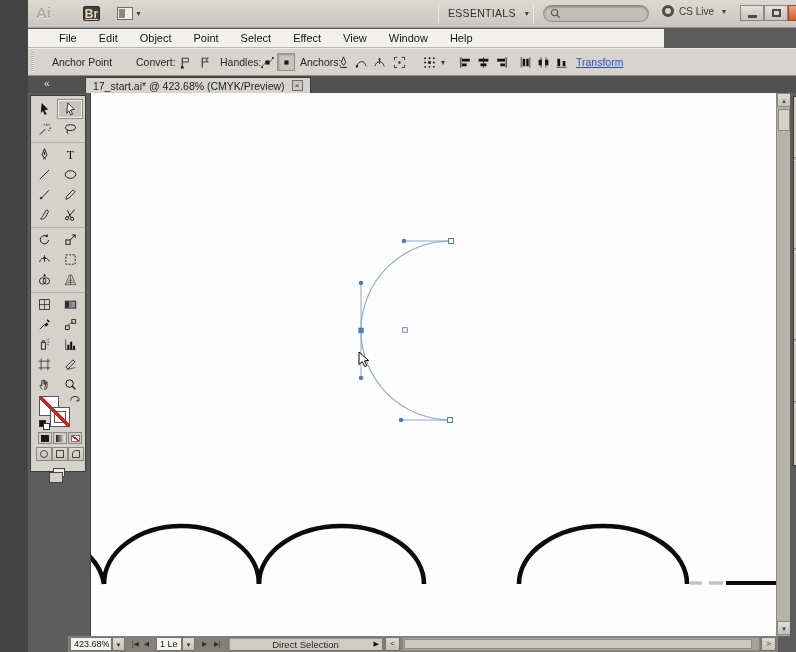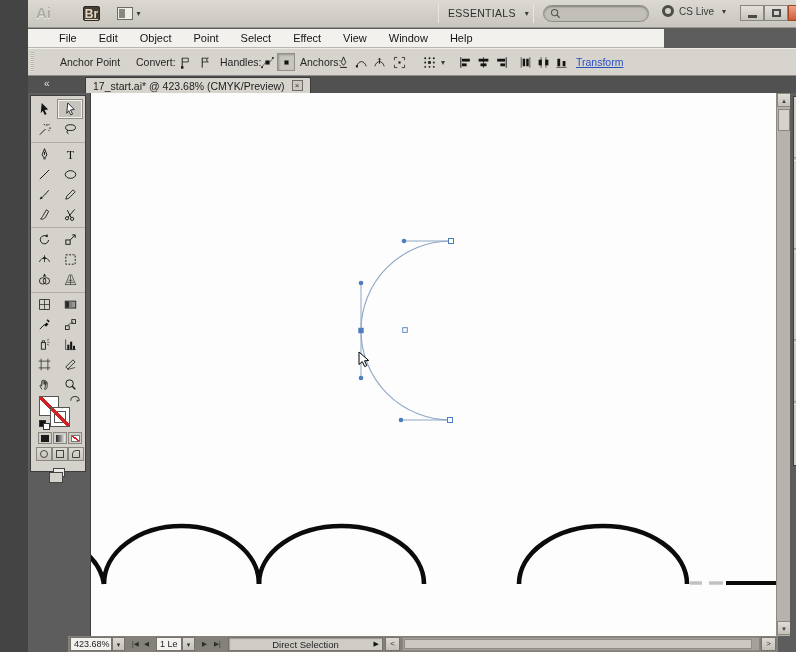--- a/index.html
+++ b/index.html
@@ -174,21 +174,21 @@
       <span class="menu-item">Point</span>
       <span class="menu-item">Select</span>
       <span class="menu-item">Effect</span>
       <span class="menu-item">View</span>
       <span class="menu-item">Window</span>
       <span class="menu-item">Help</span>
     </div>
 
   <div class="cpanel">
     <div class="grip"></div>
-    <div class="cp-label" style="left:32px">Anchor Point</div>
+    <div class="cp-label" style="left:24px">Anchor Point</div>
     <div class="cp-label" style="left:108px">Convert:</div>
     <div class="cp-btn" style="left:148px">
         <svg class="ic" viewBox="0 0 16 16">
           <path d="M4.5 13.5V3" stroke="#141414" fill="none"></path>
           <path d="M4.5 3.4h6.5v4H4.5" fill="none" stroke="#141414" stroke-width=".8"></path>
           <rect x="3.2" y="12" width="2.6" height="2.6" fill="#141414"></rect>
         </svg>
       </div>
     <div class="cp-btn" style="left:168px">
         <svg class="ic" viewBox="0 0 16 16">

